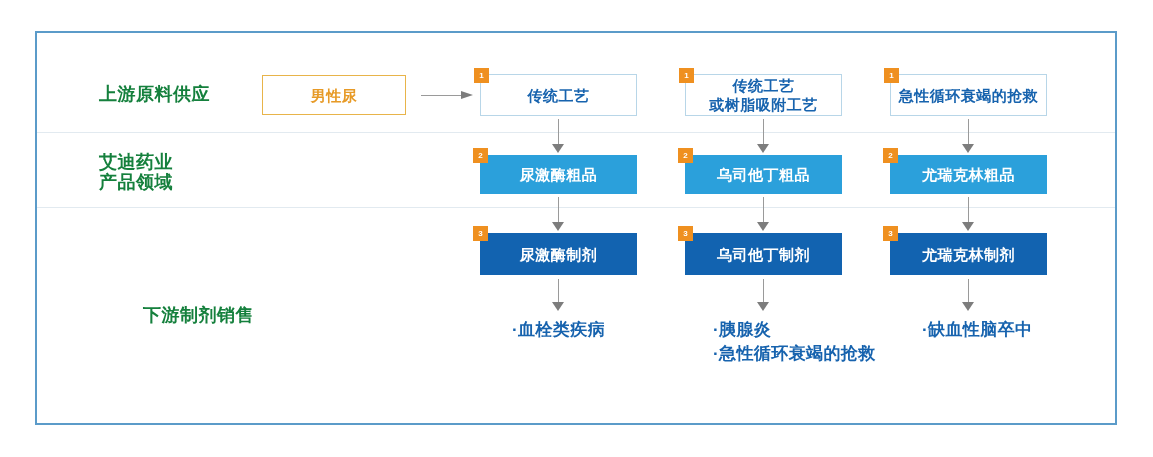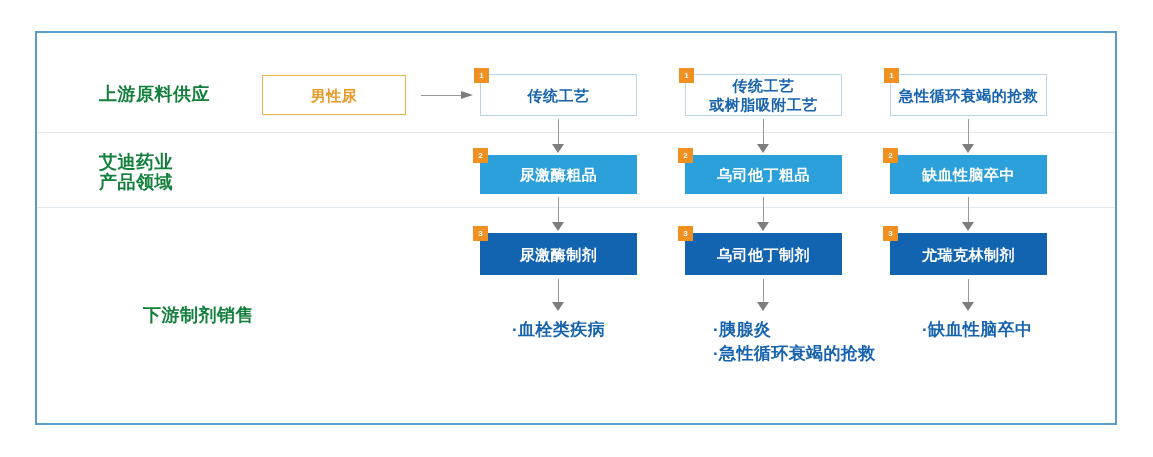--- a/index.html
+++ b/index.html
@@ -220,21 +220,21 @@
   <div class="node stage2" style="left:443px; top:122px; width:157px; height:39px;">
     <span class="badge">2</span>
     <span>尿激酶粗品</span>
   </div>
   <div class="node stage2" style="left:648px; top:122px; width:157px; height:39px;">
     <span class="badge">2</span>
     <span>乌司他丁粗品</span>
   </div>
   <div class="node stage2" style="left:853px; top:122px; width:157px; height:39px;">
     <span class="badge">2</span>
-    <span>缺血性脑卒中</span>
+    <span>尤瑞克林粗品</span>
   </div>
 
   <div class="arrow-v" style="left:515px; top:164px; height:34px;">
     <div class="shaft"></div>
     <div class="head"></div>
   </div>
   <div class="arrow-v" style="left:720px; top:164px; height:34px;">
     <div class="shaft"></div>
     <div class="head"></div>
   </div>

